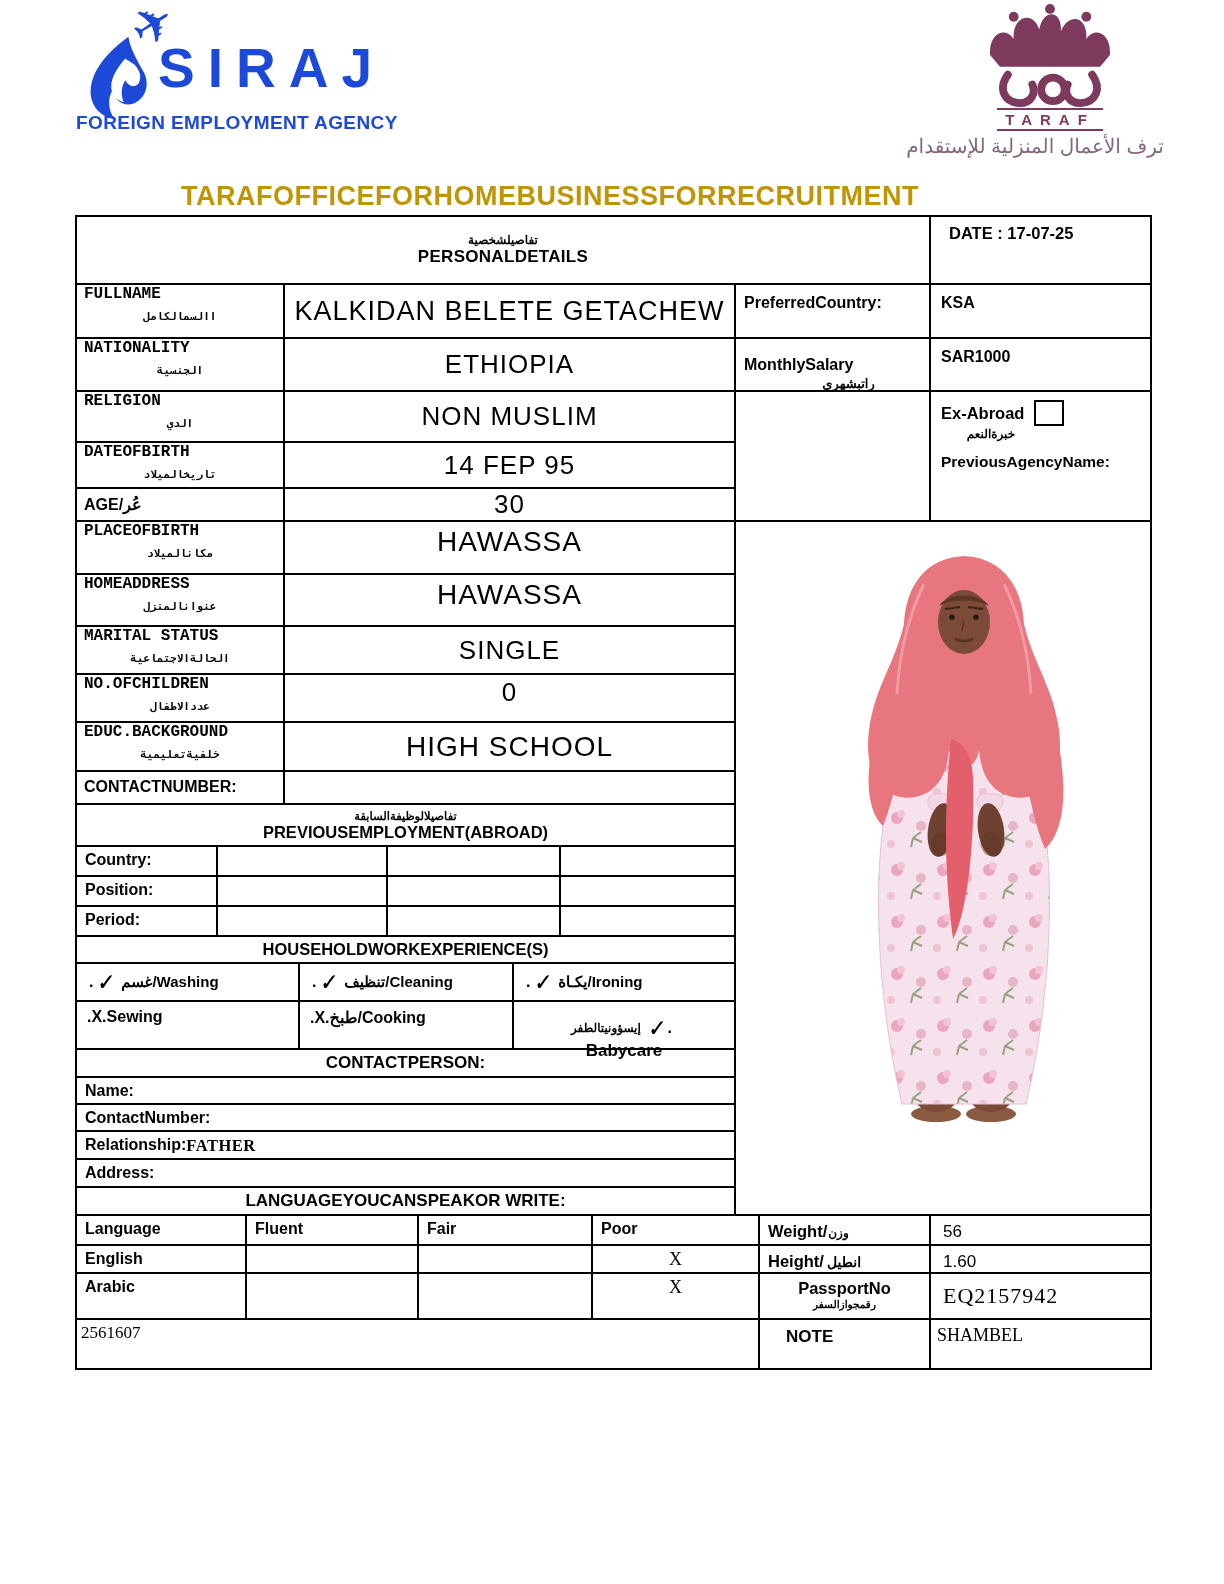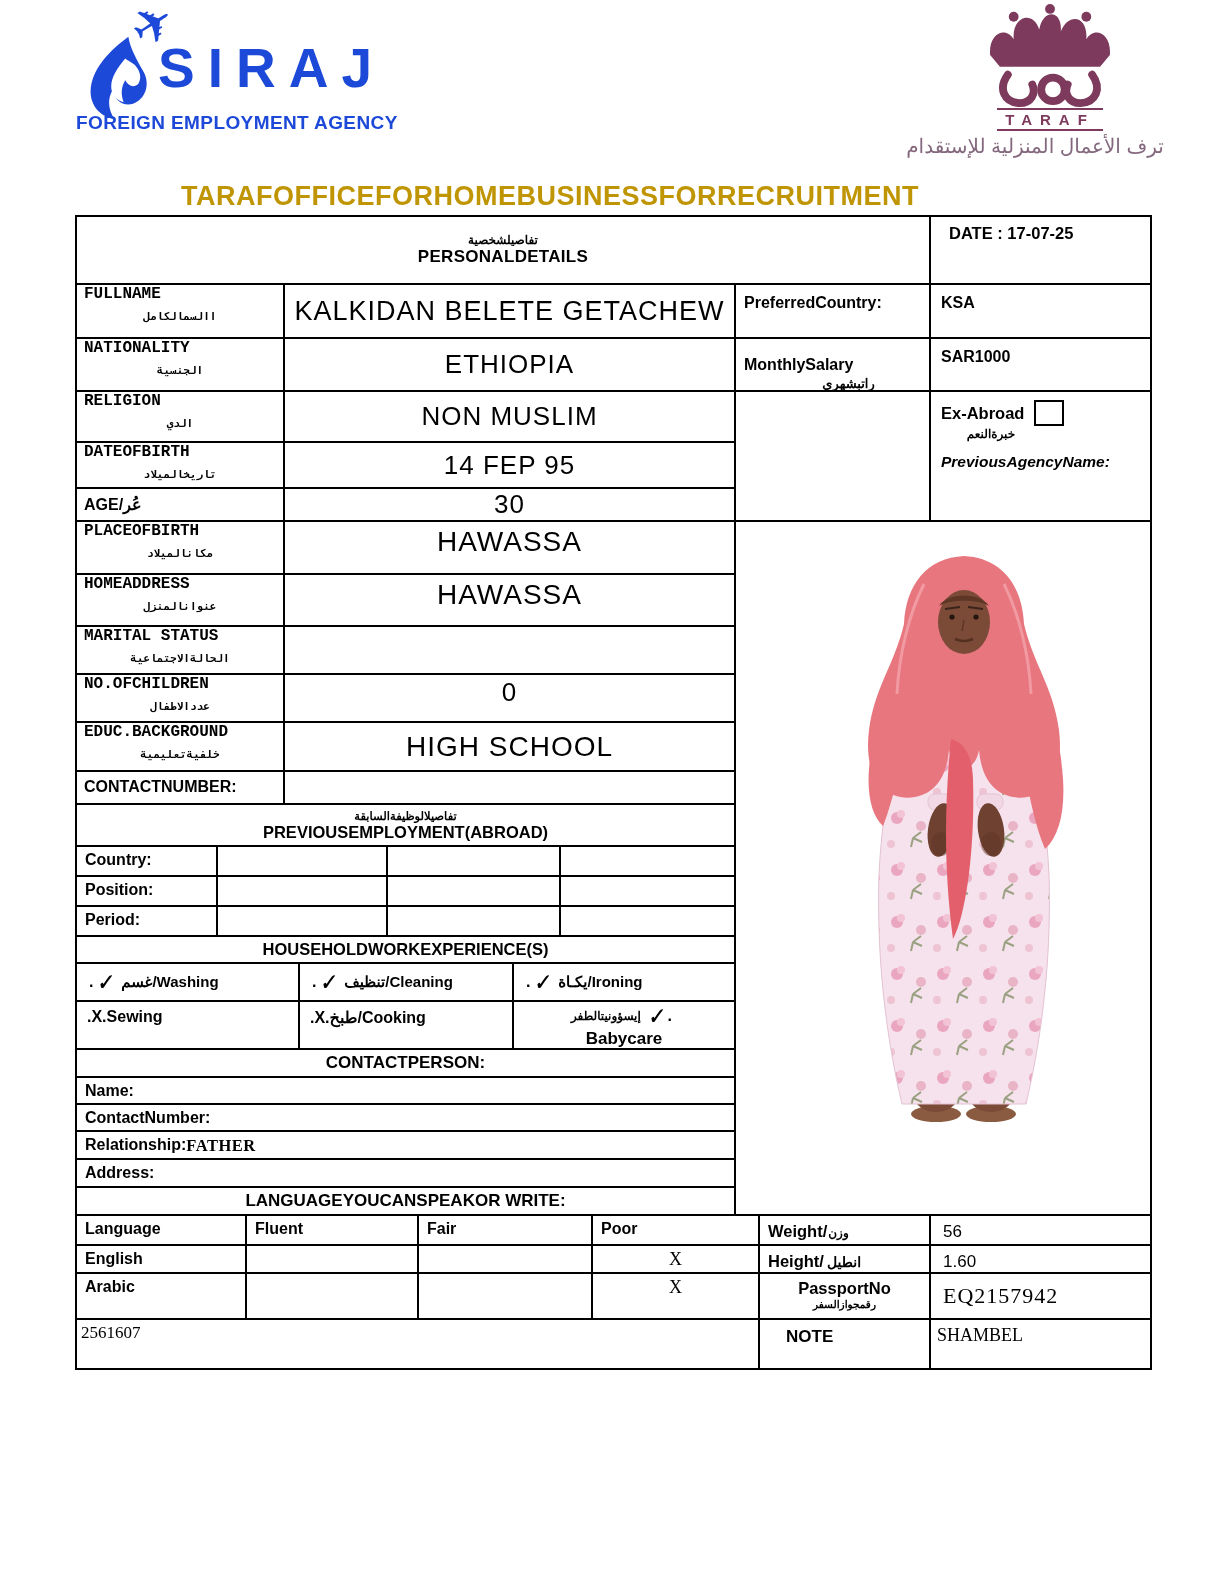--- a/index.html
+++ b/index.html
@@ -44,30 +44,30 @@
   .dot{font-weight:bold;font-size:16px;margin-right:5px;}
   .chk{font-size:20px;font-weight:bold;display:inline-block;transform:rotate(-8deg) skewX(-12deg);margin-right:6px;}
   .hwl{font-weight:bold;font-size:15px;white-space:nowrap;}
   .xcell{display:flex;justify-content:center;font-family:"Liberation Serif",serif;font-size:18px;}
   .salc .sl{display:block;font-weight:bold;font-size:16px;padding:17px 0 0 8px;}
   .salc .sa{display:block;text-align:center;font-size:13px;font-weight:bold;margin-top:2px;margin-left:32px;}
   .exc{padding:8px 0 0 10px;}
   .exc .exrow{display:flex;align-items:center;font-weight:bold;font-size:16.5px;}
   .exc .cb{display:inline-block;width:26px;height:22px;border:2.5px solid #000;margin-left:10px;}
   .exc .exar{width:100px;text-align:center;font-size:12px;font-weight:bold;margin-top:1px;}
-  .exc .pal{font-weight:bold;font-size:15.5px;margin-top:12px;font-style:italic;}
+  .exc .pal{font-weight:bold;font-size:15.5px;margin-top:12px;}
   .wlab{display:flex;align-items:baseline;padding:6px 0 0 8px;font-weight:bold;}
   .wlab .wl{font-size:16.5px;}
   .wlab .wa{font-size:12px;margin-left:1px;}
   .plab{display:flex;flex-direction:column;align-items:center;padding-top:5px;font-weight:bold;}
   .plab .pl{font-size:16.5px;}
   .plab .pa2{font-size:10.5px;}
   .svalue{font-family:"Liberation Sans",sans-serif;font-size:17px;padding:6px 0 0 12px;}
   .serifval{font-family:"Liberation Serif",serif;}
-  .bbc{display:flex;flex-direction:column;align-items:center;padding-top:2px;}
+  .bbc{display:flex;flex-direction:column;align-items:center;padding-top:14px;}
   .bbrow{display:flex;align-items:center;}
   .bbl{font-weight:bold;font-size:17px;margin-top:1px;}
 </style>
 </head>
 <body>
 
 <div class="page">
 
   <div class="siraj">
     <svg class="flame" width="78" height="96" viewBox="0 0 100 110">
@@ -203,20 +203,21 @@
   <div class="c lab" style="left:75px;top:573px;width:210px;height:54px;">
     <span class="l">HOMEADDRESS</span>
     <span class="a">عنوانالمنزل</span>
   </div>
   <div class="c val" style="left:283px;top:573px;width:453px;height:54px;font-size:28px;align-items:flex-start;padding-top:4px;">HAWASSA</div>
 
   <div class="c lab" style="left:75px;top:625px;width:210px;height:50px;">
     <span class="l">MARITAL STATUS</span>
     <span class="a">الحالةالاجتماعية</span>
   </div>
+  <div class="c val" style="left:283px;top:625px;width:453px;height:50px;">SINGLE</div>
 
   <div class="c lab" style="left:75px;top:673px;width:210px;height:50px;">
     <span class="l">NO.OFCHILDREN</span>
     <span class="a">عددالاطفال</span>
   </div>
   <div class="c val" style="left:283px;top:673px;width:453px;height:50px;align-items:flex-start;padding-top:2px;">0</div>
 
   <div class="c lab" style="left:75px;top:721px;width:210px;height:51px;">
     <span class="l">EDUC.BACKGROUND</span>
     <span class="a">خلفيةتعليمية</span>

